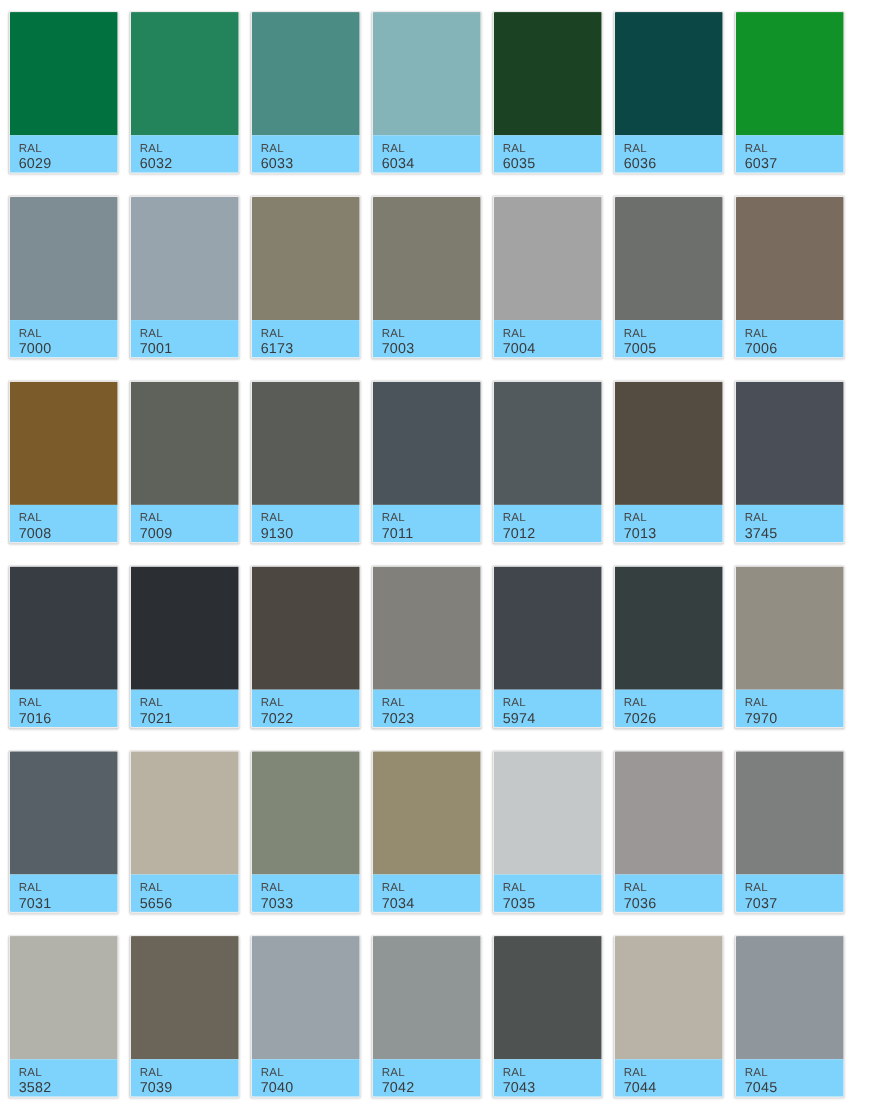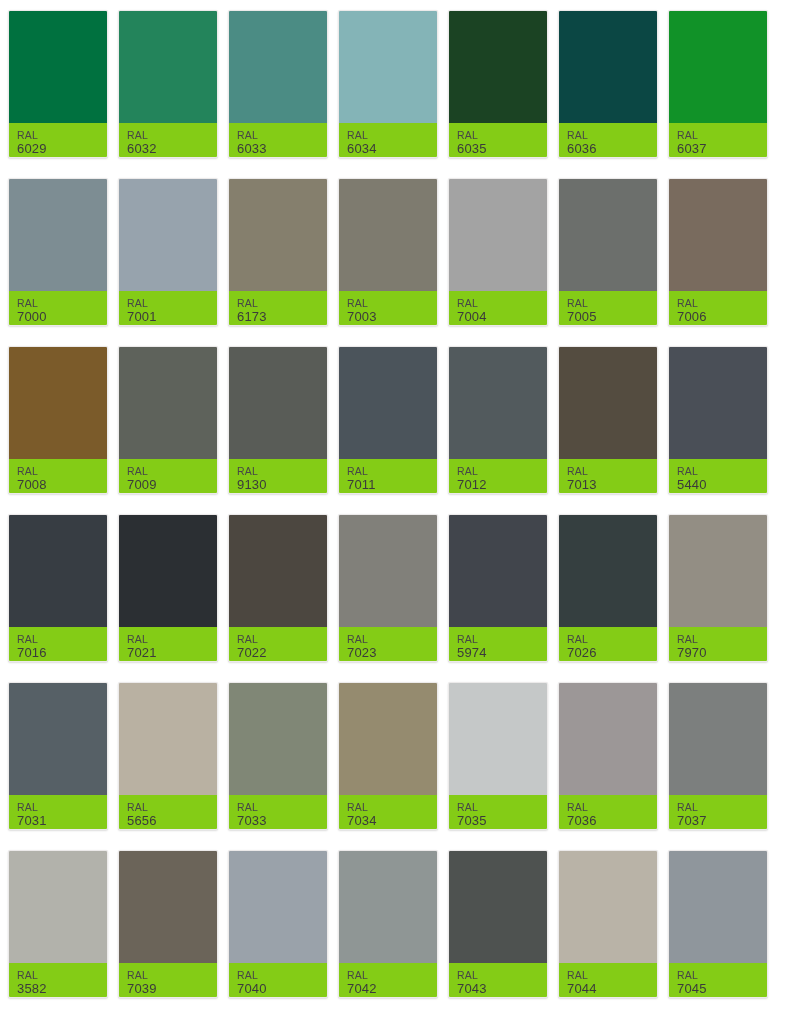--- a/index.html
+++ b/index.html
@@ -44,21 +44,21 @@
 
   .swatch-colour {
     width: 100%;
     height: 112px;
     flex: 0 0 112px;
     display: block;
   }
 
   .swatch-label {
     flex: 1 1 auto;
-    background: #84cc16;
+    background: #7dd3fc;
     padding: 6px 0 0 8px;
     box-sizing: border-box;
     display: flex;
     flex-direction: column;
     justify-content: flex-start;
   }
 
   .swatch-prefix {
     font-size: 10.5px;
     line-height: 13px;
@@ -214,21 +214,21 @@
     <div class="swatch-colour" style="background-color: rgb(84, 76, 64);"></div>
     <div class="swatch-label">
       <span class="swatch-prefix">RAL</span>
       <span class="swatch-code">7013</span>
     </div>
   </div>
     <div class="swatch-card">
     <div class="swatch-colour" style="background-color: rgb(74, 79, 87);"></div>
     <div class="swatch-label">
       <span class="swatch-prefix">RAL</span>
-      <span class="swatch-code">5440</span>
+      <span class="swatch-code">3745</span>
     </div>
   </div>
     <div class="swatch-card">
     <div class="swatch-colour" style="background-color: rgb(55, 61, 67);"></div>
     <div class="swatch-label">
       <span class="swatch-prefix">RAL</span>
       <span class="swatch-code">7016</span>
     </div>
   </div>
     <div class="swatch-card">

